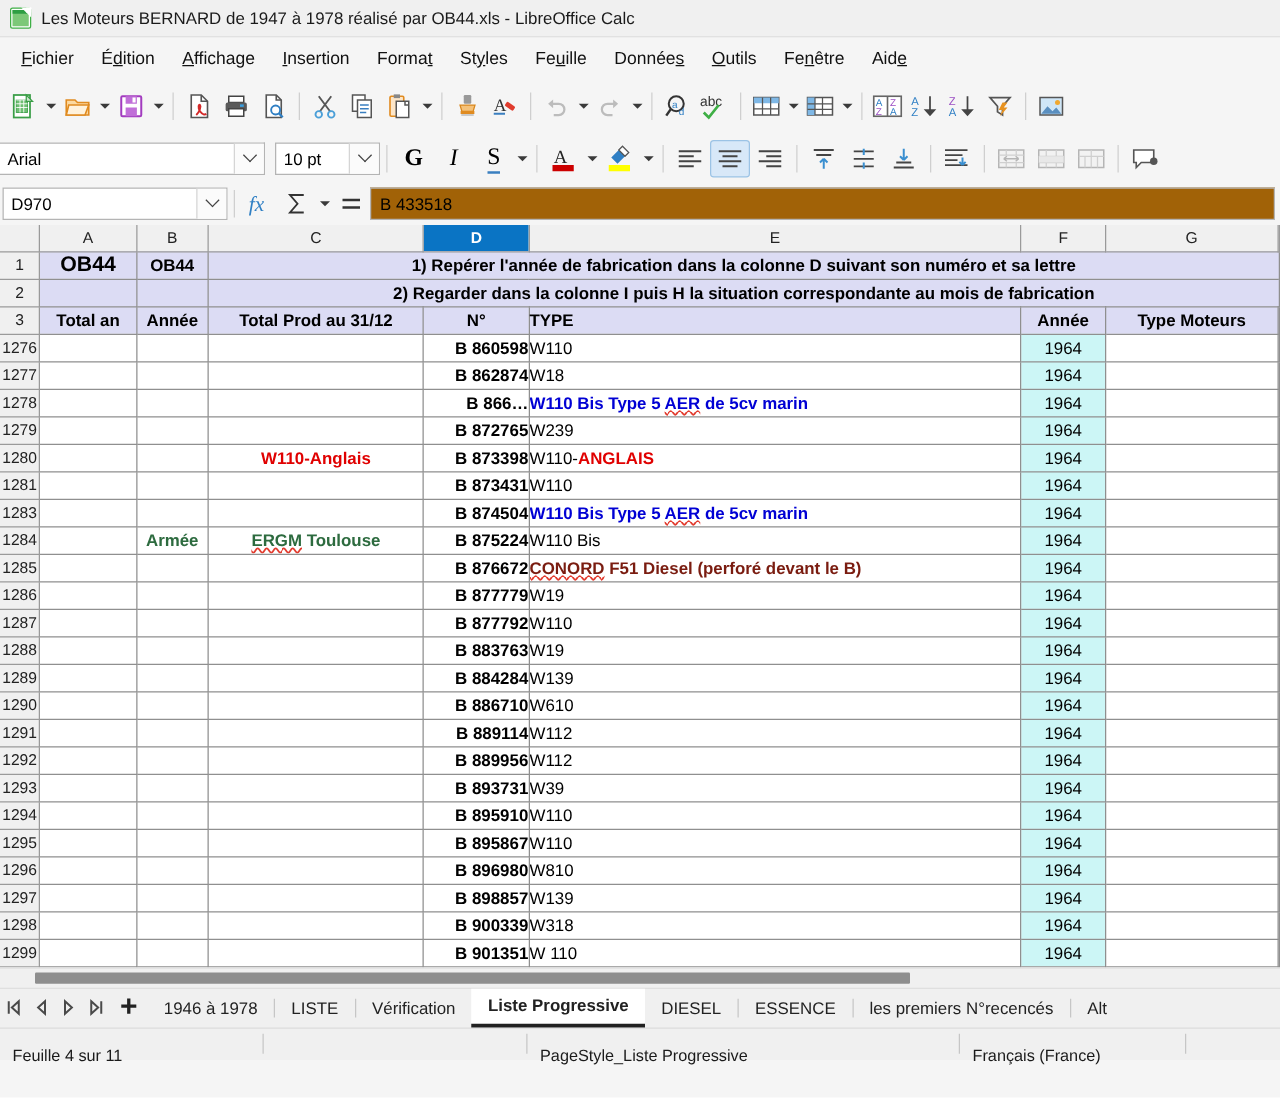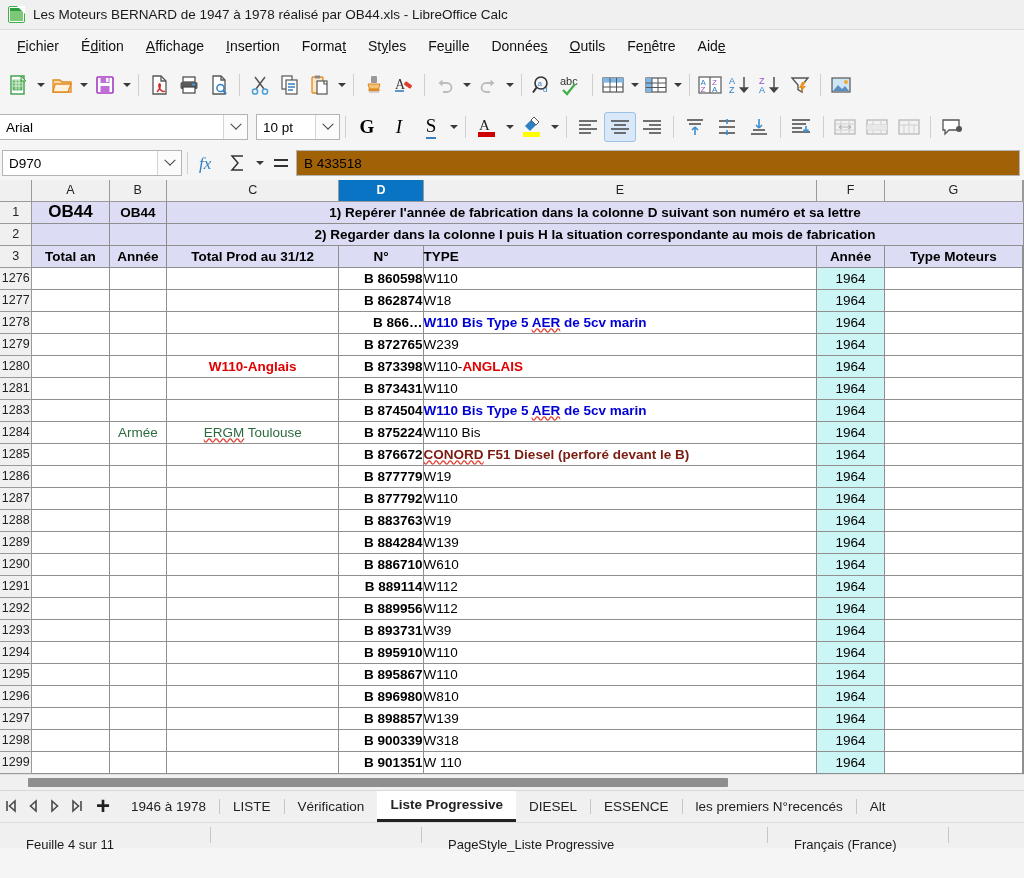--- a/index.html
+++ b/index.html
@@ -48,21 +48,21 @@
 
   
   #toolbar2 { height:38px; display:flex; align-items:center; background:#f5f5f5; padding:0 2px;}
   .combo { height:26px; border:1px solid #b4b4b4; background:#fff;
       display:flex; align-items:center; font-size:13.5px; }
   .combo .val { padding:0 6px; flex:1; white-space:nowrap; overflow:hidden;}
   .combo .drop { width:24px; height:100%; border-left:1px solid #d5d5d5;
       display:flex; align-items:center; justify-content:center; background:#fbfbfb;}
   .combo .drop:after { content:""; width:7px;height:7px;border-right:1.6px solid #444;
       border-bottom:1.6px solid #444; transform:rotate(45deg) translate(-2px,-2px);}
-  #font-name { width:248px; margin-left:-2px; border-left:none;gap:31px;}
+  #font-name { width:212px; margin-left:-2px; border-left:none;gap:31px;}
   #font-size { width:84px; margin-left:8px;}
   .fmt-btn { width:32px; height:30px; display:flex;align-items:center;justify-content:center;
      font-size:19px; position:relative;}
   .fmt-btn.active { background:#d8e8f8; border:1px solid #9cc3e5; border-radius:3px;}
 
   
   #formulabar { height:34px; display:flex; align-items:center; background:#f5f5f5; padding:0 2px;}
   #namebox { width:180px; height:26px; border:1px solid #b4b4b4; background:#fff;
       display:flex;align-items:center;}
   #namebox .val{ padding:0 6px; flex:1; font-size:13.5px;}
@@ -88,21 +88,21 @@
   .cell { border-right:1px solid #8f8f8f; border-bottom:1px solid #8f8f8f;
       font-size:13.5px; padding:0 3px; white-space:nowrap; overflow:hidden;
       background:#fff; }
   .hdrblue { background:#dcdcf4; font-weight:bold; border-right:1px solid #8f8f8f;
       border-bottom:1px solid #8f8f8f; font-size:13.5px; padding:0 3px; white-space:nowrap;}
   .c-center{text-align:center;} .c-right{text-align:right;font-weight:bold;} .c-left{text-align:left;}
   .yearcell { background:#ccf6f6; text-align:center; font-size:13.5px;
      border-right:1px solid #8f8f8f; border-bottom:1px solid #8f8f8f; }
   .blue { color:#0000d4; font-weight:bold; }
   .red  { color:#e00000; font-weight:bold; }
-  .green{ color:#2d6b3f; font-weight:normal; }
+  .green{ color:#2d6b3f; font-weight:bold; }
   .brown{ color:#7a1c10; font-weight:bold; }
   .squig { text-decoration: underline wavy #e23b2e; text-decoration-skip-ink:none;}
 
   
   #hscroll { height:16px; background:#f0f0f0; position:relative; border-top:1px solid #e0e0e0;}
   #hscroll .thumb { position:absolute; left:28px; top:3px; height:9px; width:700px;
       background:#8e8e8e; border-radius:1px;}
 
   
   #sheettabs { height:32px; background:#f0f0f0; display:flex; align-items:stretch;
@@ -110,21 +110,21 @@
   .navbtn { width:22px; display:flex;align-items:center;justify-content:center; color:#4a4a4a;}
   .addbtn { width:30px; display:flex;align-items:center;justify-content:center;
       font-size:24px; color:#222; font-weight:bold; line-height:1;}
   .stab { display:flex; align-items:center; padding:0 13px; font-size:13.5px; color:#222;}
   .stab.active { background:#fff; font-weight:bold; border-bottom:3px solid #222; }
   .tabsep { width:1px; background:#c6c6c6; margin:8px 0; }
 
   
   #statusbar { height:26px; background:#f0f0f0; display:flex; align-items:center;
      font-size:13px; color:#1a1a1a; border-top:1px solid #dcdcdc;}
-  .sb-cell { padding:0 26px; height:100%; display:flex; align-items:center;margin-top:18px;}
+  .sb-cell { padding:0 10px; height:100%; display:flex; align-items:center;margin-top:18px;}
   .sb-sep { width:1px; height:16px; background:#c6c6c6;}
 </style>
 </head>
 <body>
 
 <div id="titlebar">
   <div class="appicon"></div>
   <div id="title-text">Les Moteurs BERNARD de 1947 à 1978 réalisé par OB44.xls - LibreOffice Calc</div>
 </div>
 

